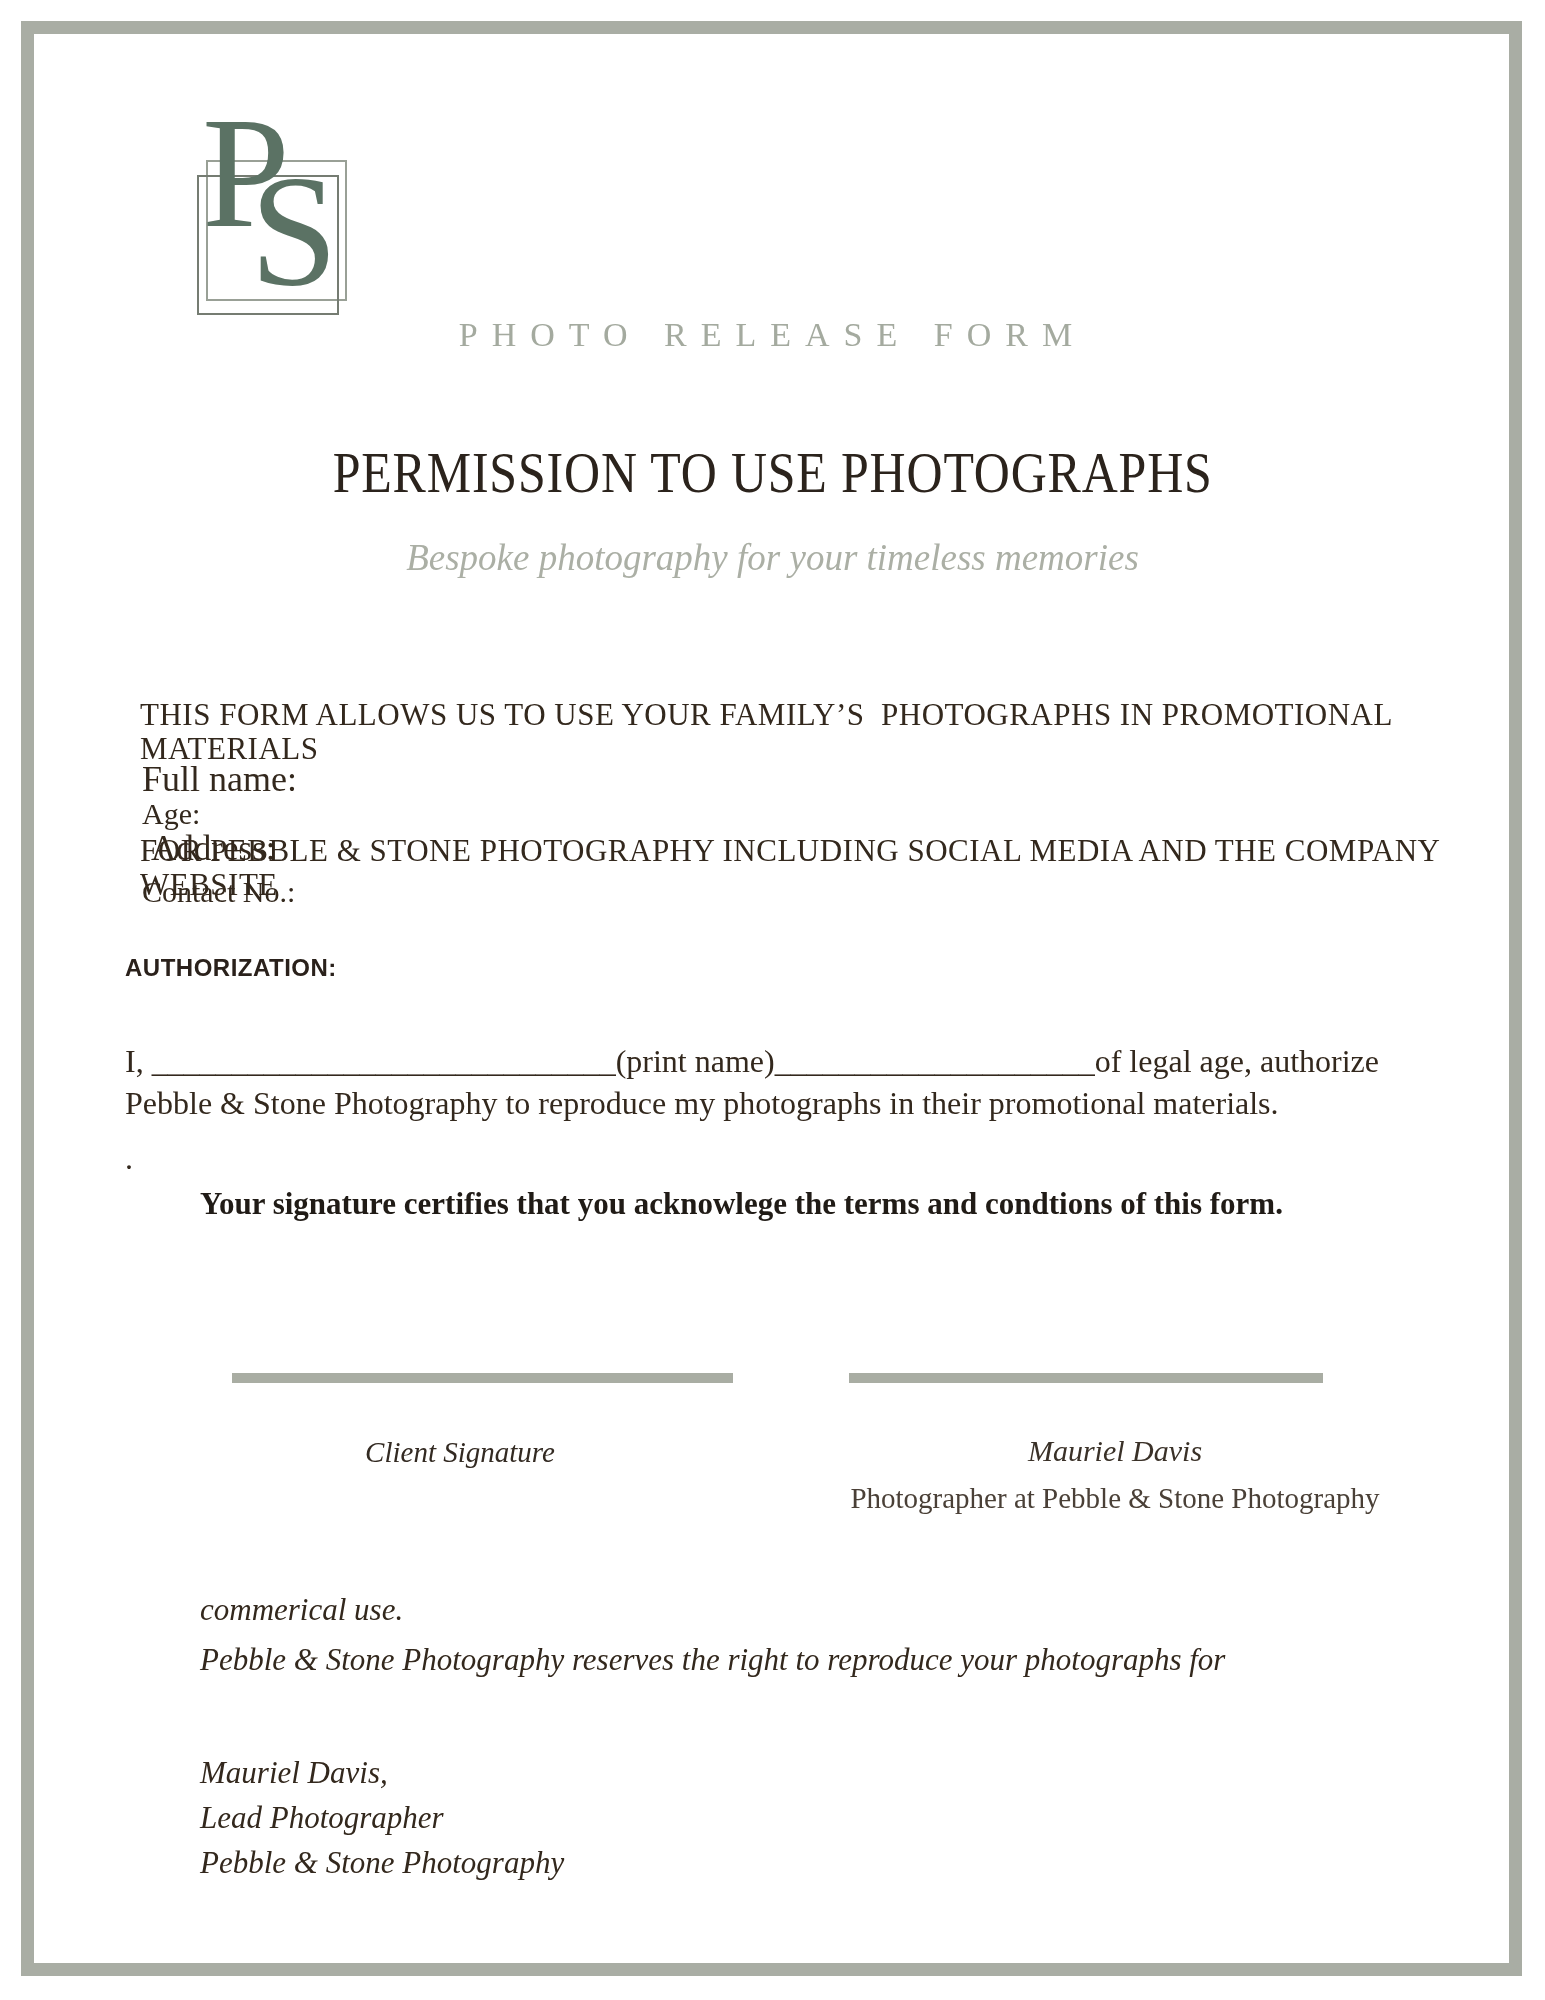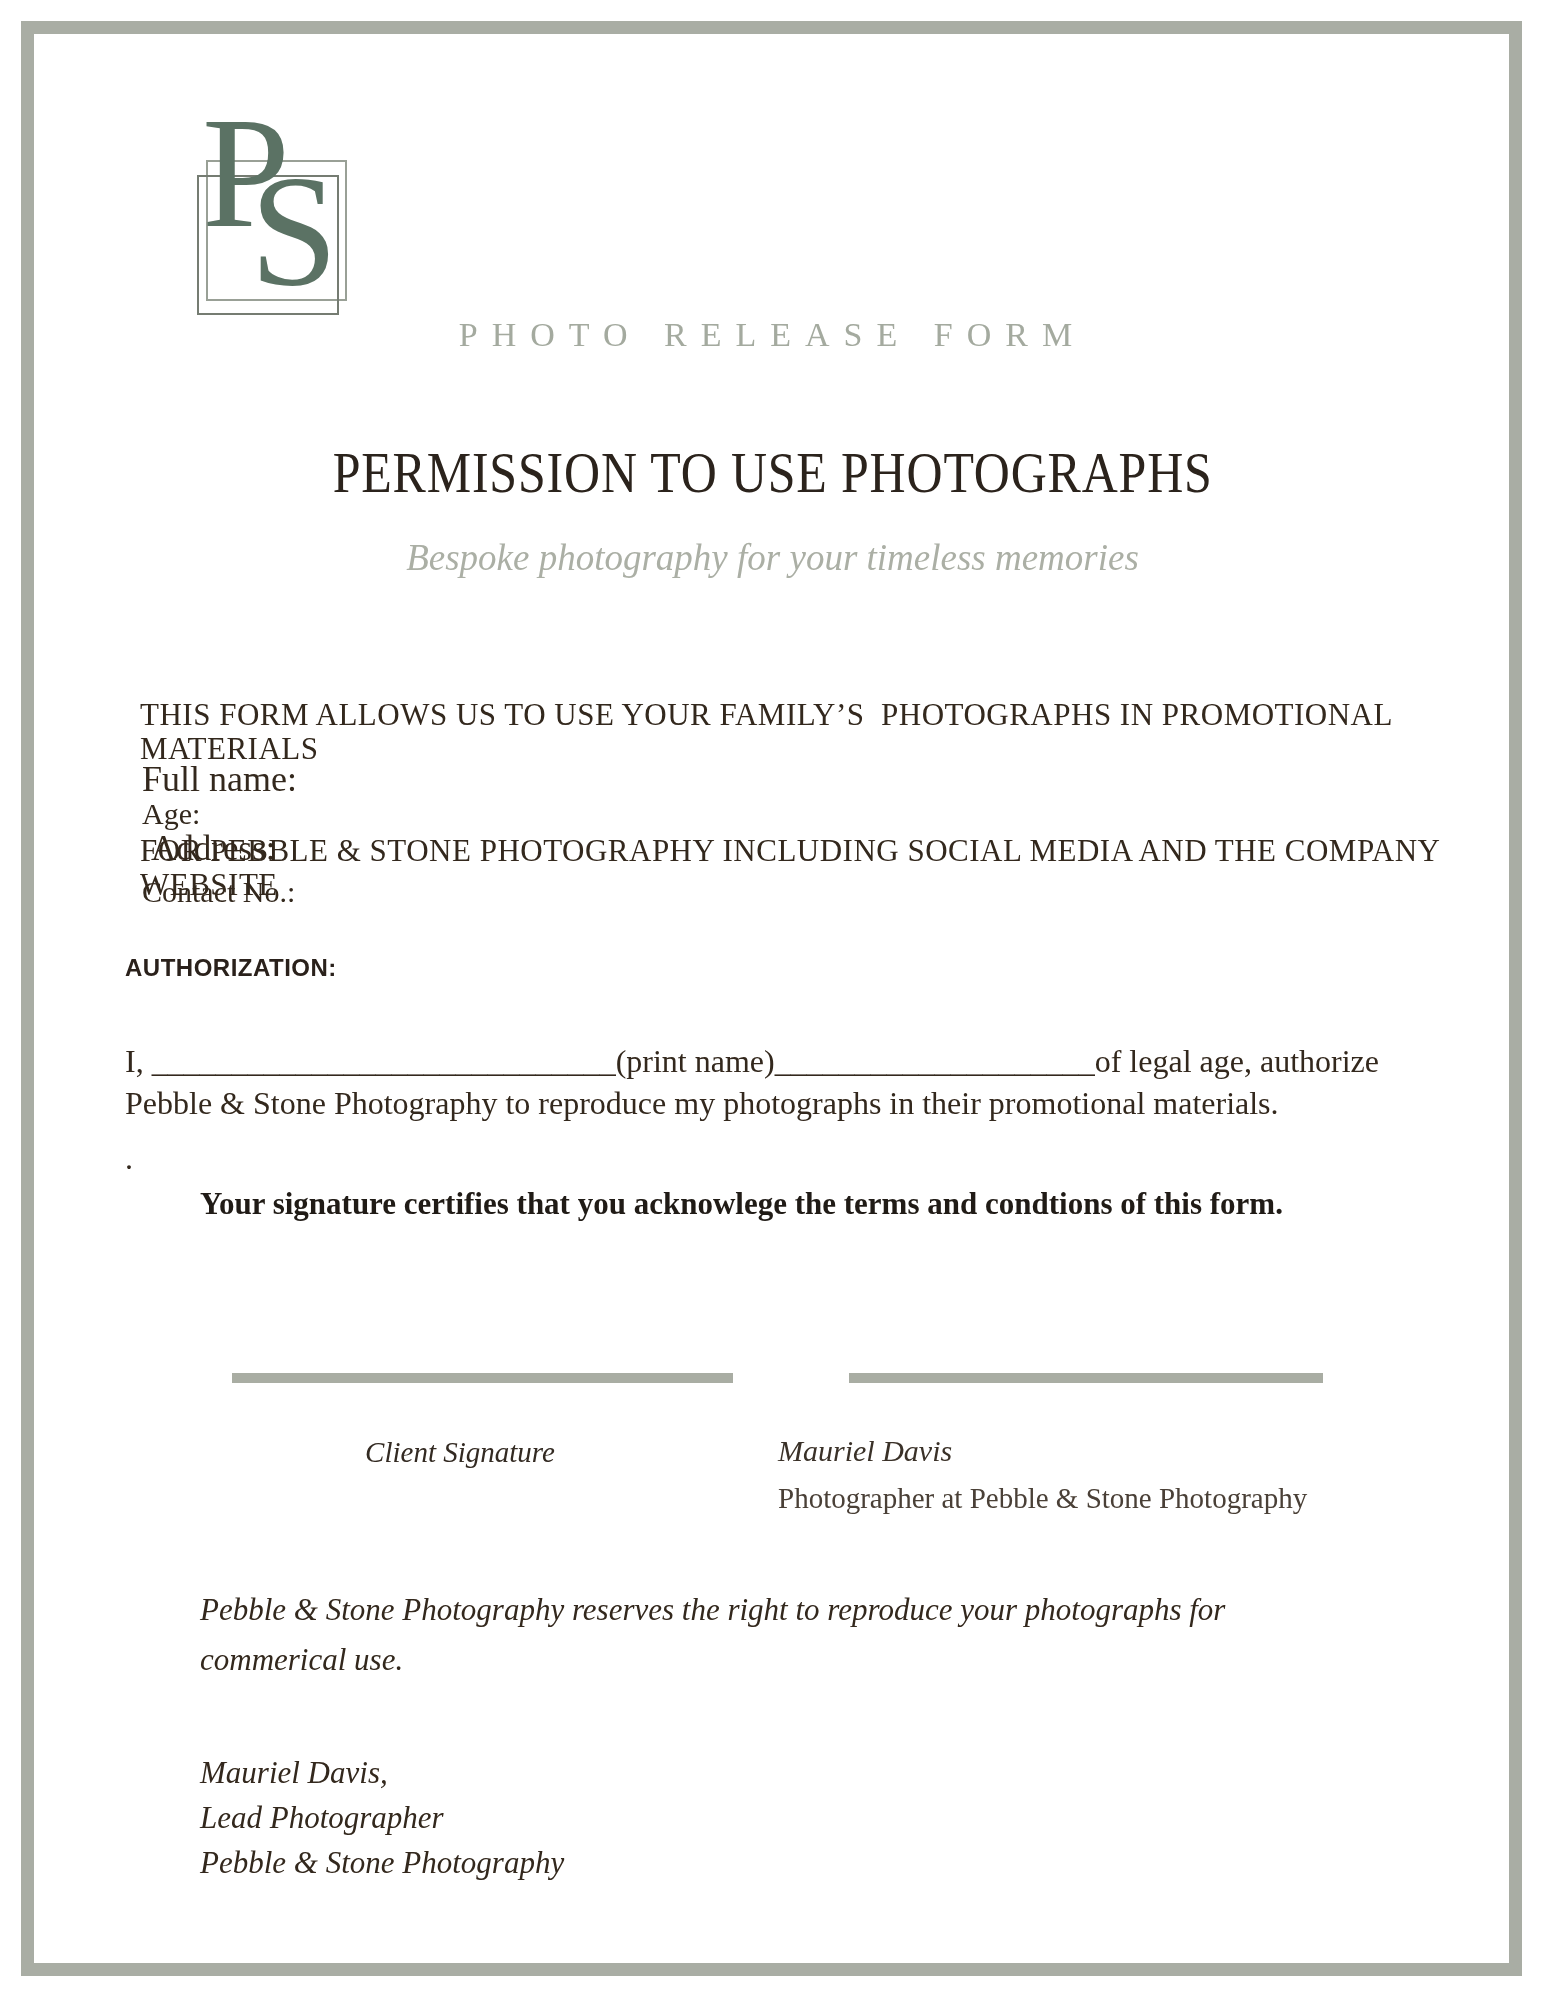--- a/index.html
+++ b/index.html
@@ -64,21 +64,21 @@
     font-weight:bold;font-size:31px;color:#201b16;
   }
   
   .sig-bar{position:absolute;top:1373px;height:10px;background:#a9ada3;}
   .sig-bar.left{left:232px;width:501px;}
   .sig-bar.right{left:849px;width:474px;}
   .sig-client{
     position:absolute;left:210px;top:1436px;width:500px;text-align:center;
     font-style:italic;font-size:29px;color:#332a22;
   }
-  .sig-photo{position:absolute;left:778px;top:1434px;width:600px;color:#3a3128;}
+  .sig-photo{position:absolute;left:815px;top:1434px;width:600px;text-align:center;color:#3a3128;}
   .sig-photo .name{font-style:italic;font-size:30px;}
   .sig-photo .role{font-size:29px;margin-top:14px;color:#4a4037;}
   
   .footer-notice{
     position:absolute;left:200px;top:1585px;width:1090px;
     font-style:italic;font-size:31px;line-height:50px;color:#33281d;
   }
   .footer-sign{
     position:absolute;left:200px;top:1716px;
     font-style:italic;font-size:31px;line-height:45px;color:#33281d;margin-top:34px;
@@ -121,22 +121,22 @@
 
   <div class="sig-bar left"></div>
   <div class="sig-bar right"></div>
   <div class="sig-client">Client Signature</div>
   <div class="sig-photo">
     <div class="name">Mauriel Davis</div>
     <div class="role">Photographer at Pebble &amp; Stone Photography</div>
   </div>
 
   <div class="footer-notice">
+    <div>commerical use.</div>
     <div>Pebble &amp; Stone Photography reserves the right to reproduce your photographs for</div>
-    <div>commerical use.</div>
   </div>
   <div class="footer-sign">
     <div>Mauriel Davis,</div>
     <div>Lead Photographer</div>
     <div>Pebble &amp; Stone Photography</div>
   </div>
 
 </div>
 
 </body></html>

